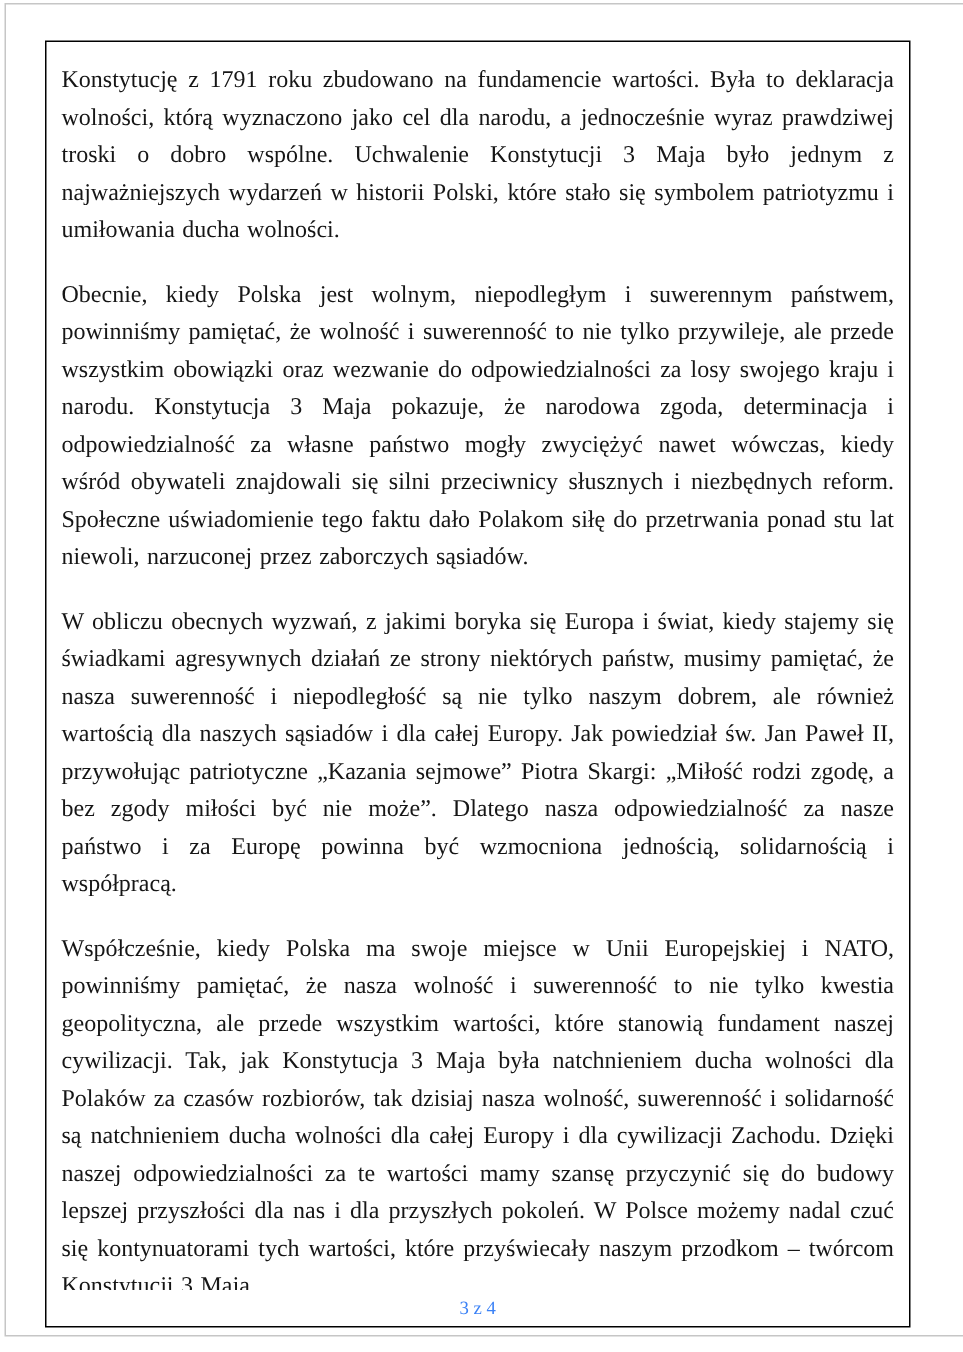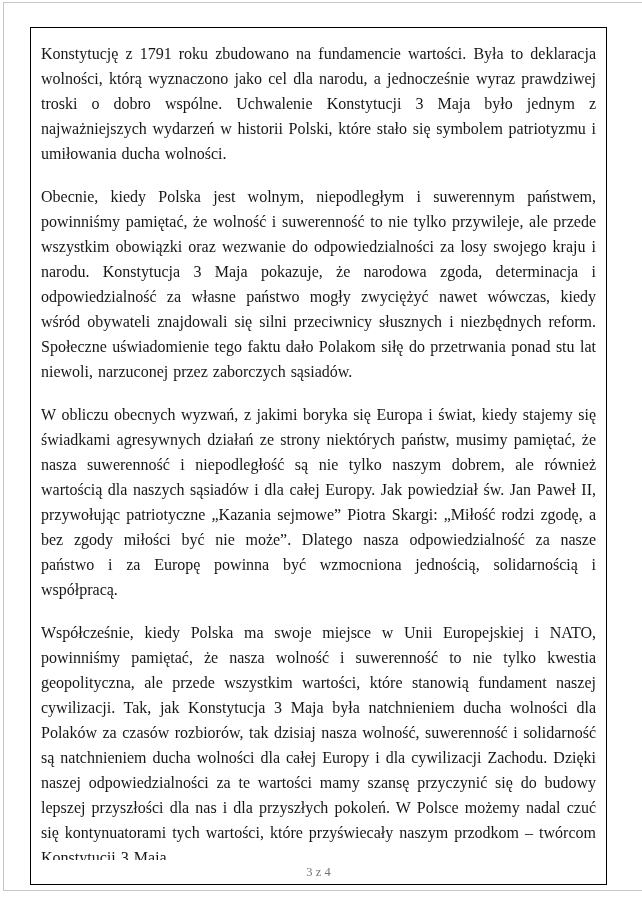--- a/index.html
+++ b/index.html
@@ -60,21 +60,21 @@
     word-spacing: 1px;
   }
   .page-footer {
     position: absolute;
     left: 0;
     right: 0;
     bottom: 4px;
     text-align: center;
     font-size: 12.5px;
     line-height: 15px;
-    color: #737373;
+    color: #3b82f6;
   }
 </style>
 </head>
 <body>
 
 <div class="viewport">
   <div class="page">
     <div class="frame">
       <div class="content">
         <p>Konstytucję z 1791 roku zbudowano na fundamencie wartości. Była to deklaracja wolności, którą wyznaczono jako cel dla narodu, a jednocześnie wyraz prawdziwej troski o dobro wspólne. Uchwalenie Konstytucji 3 Maja było jednym z najważniejszych wydarzeń w historii Polski, które stało się symbolem patriotyzmu i umiłowania ducha wolności.</p>

